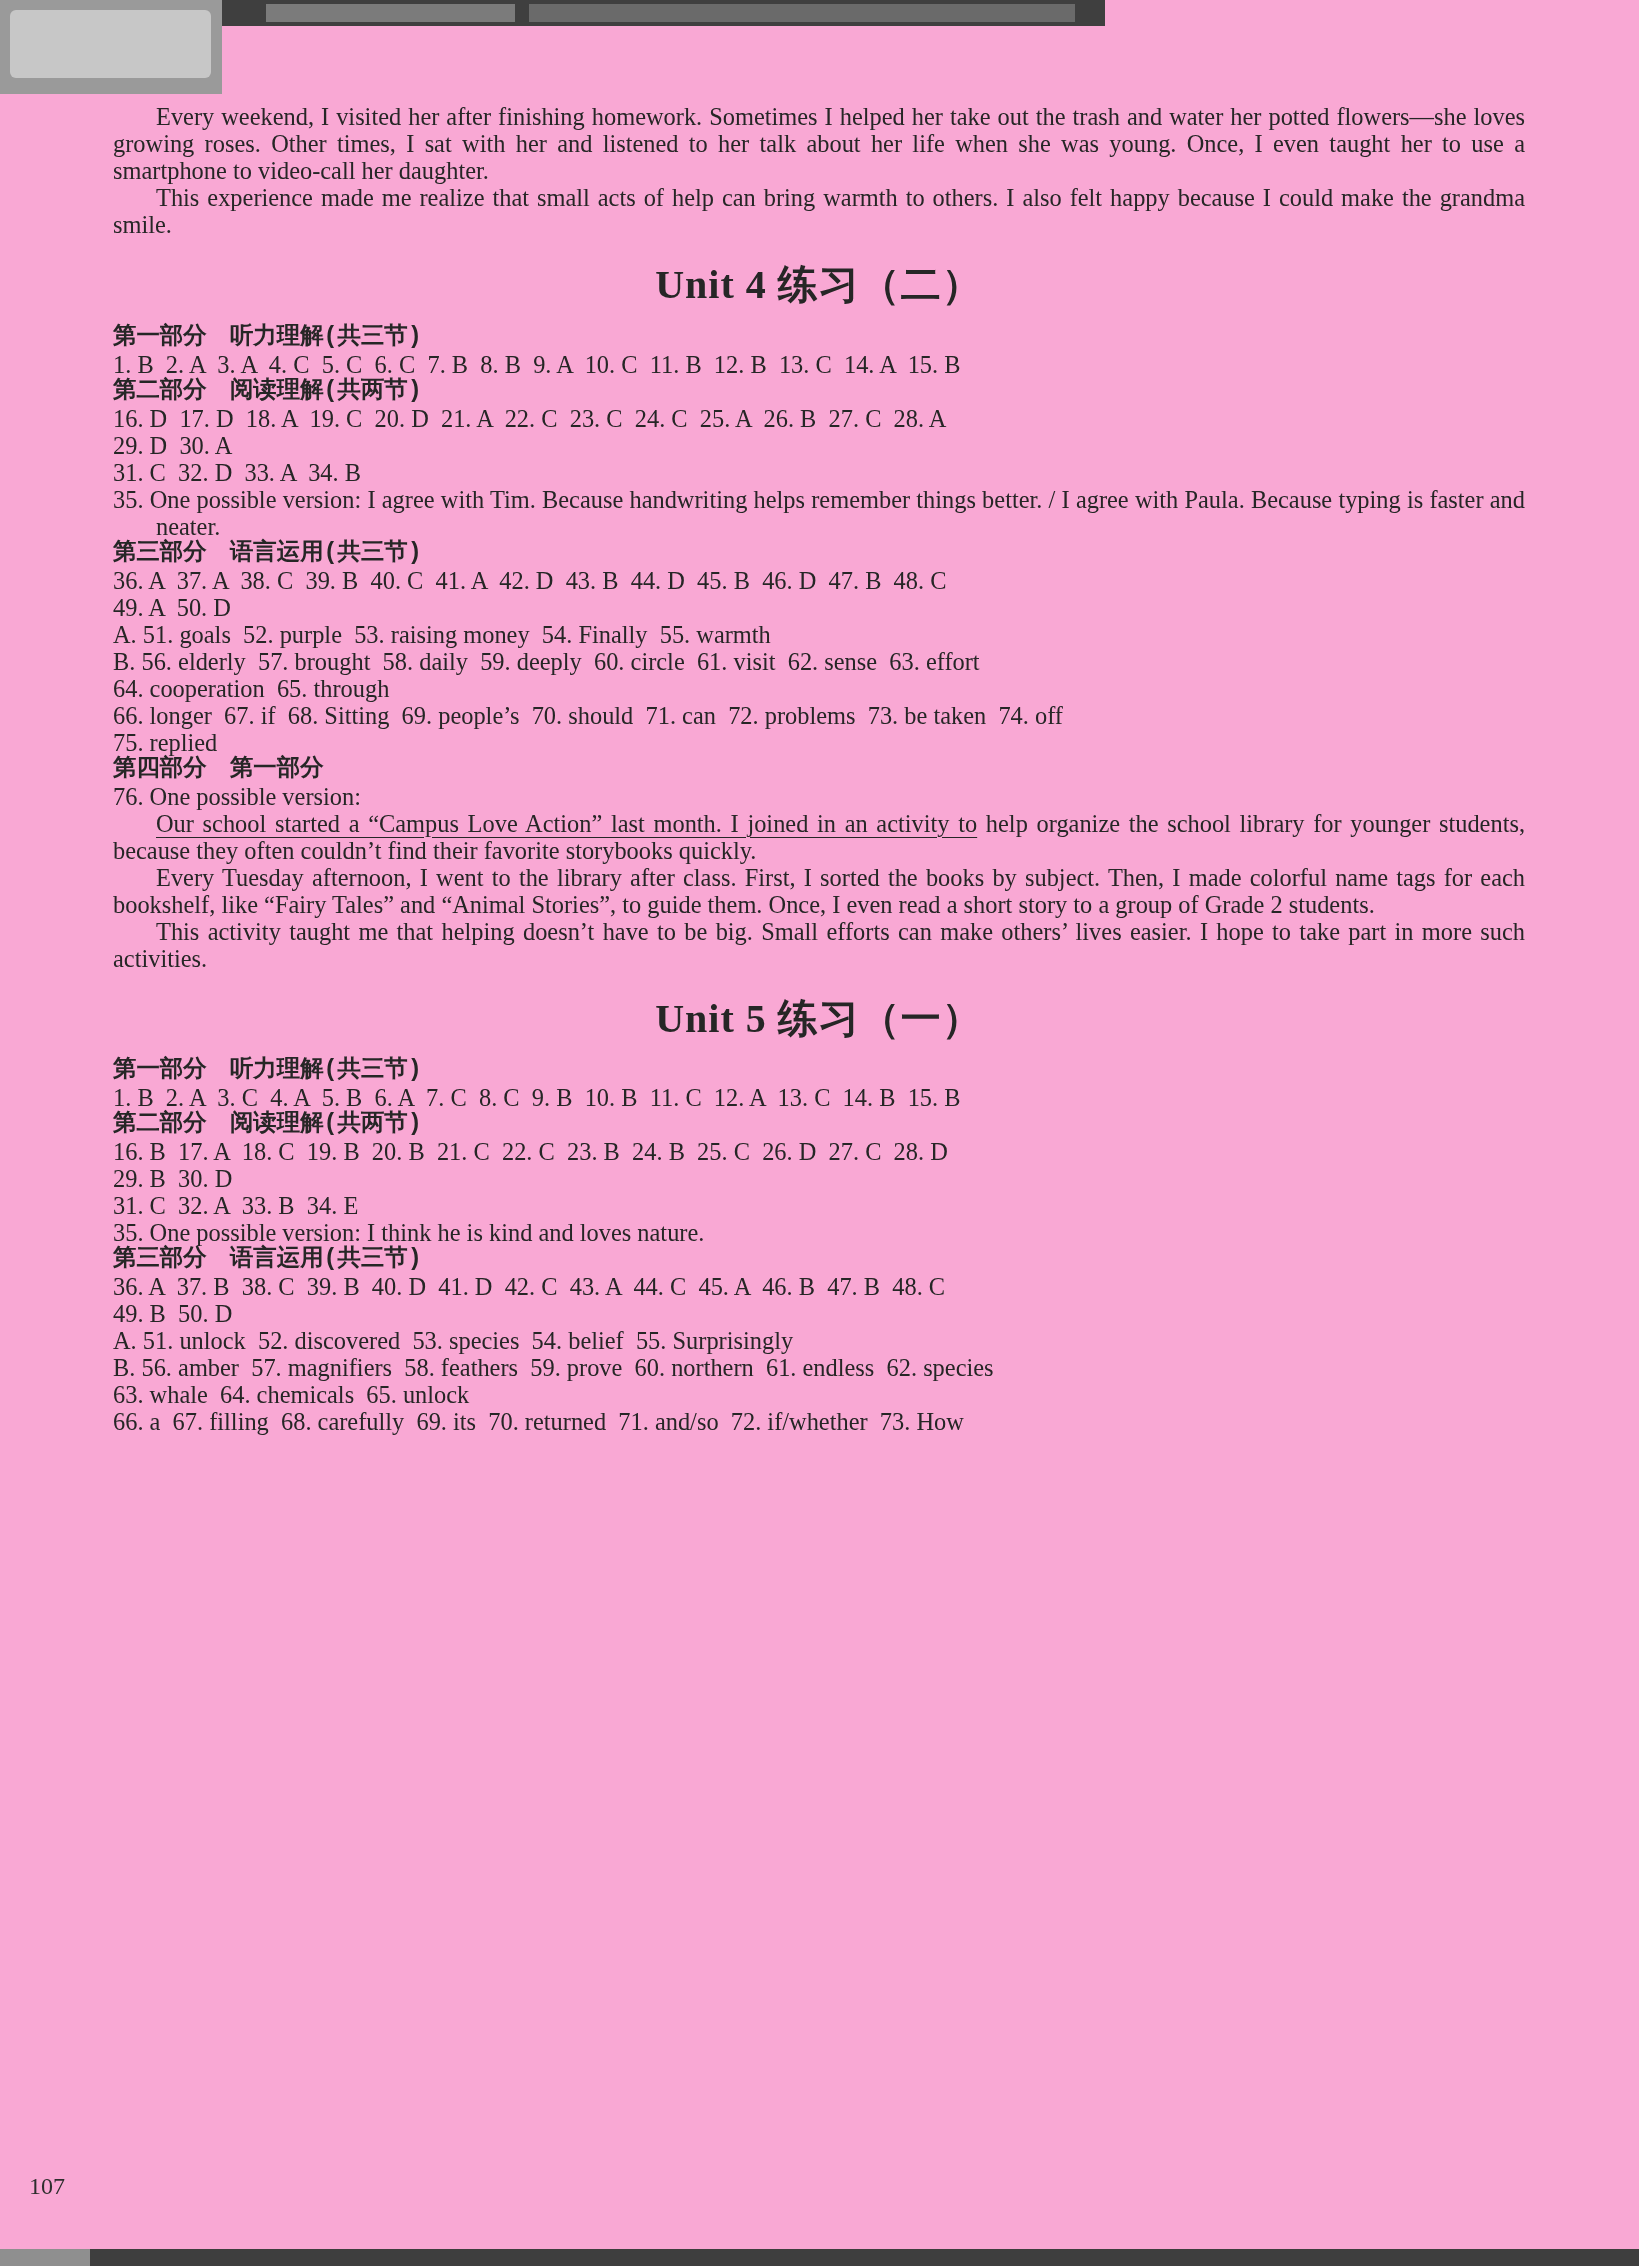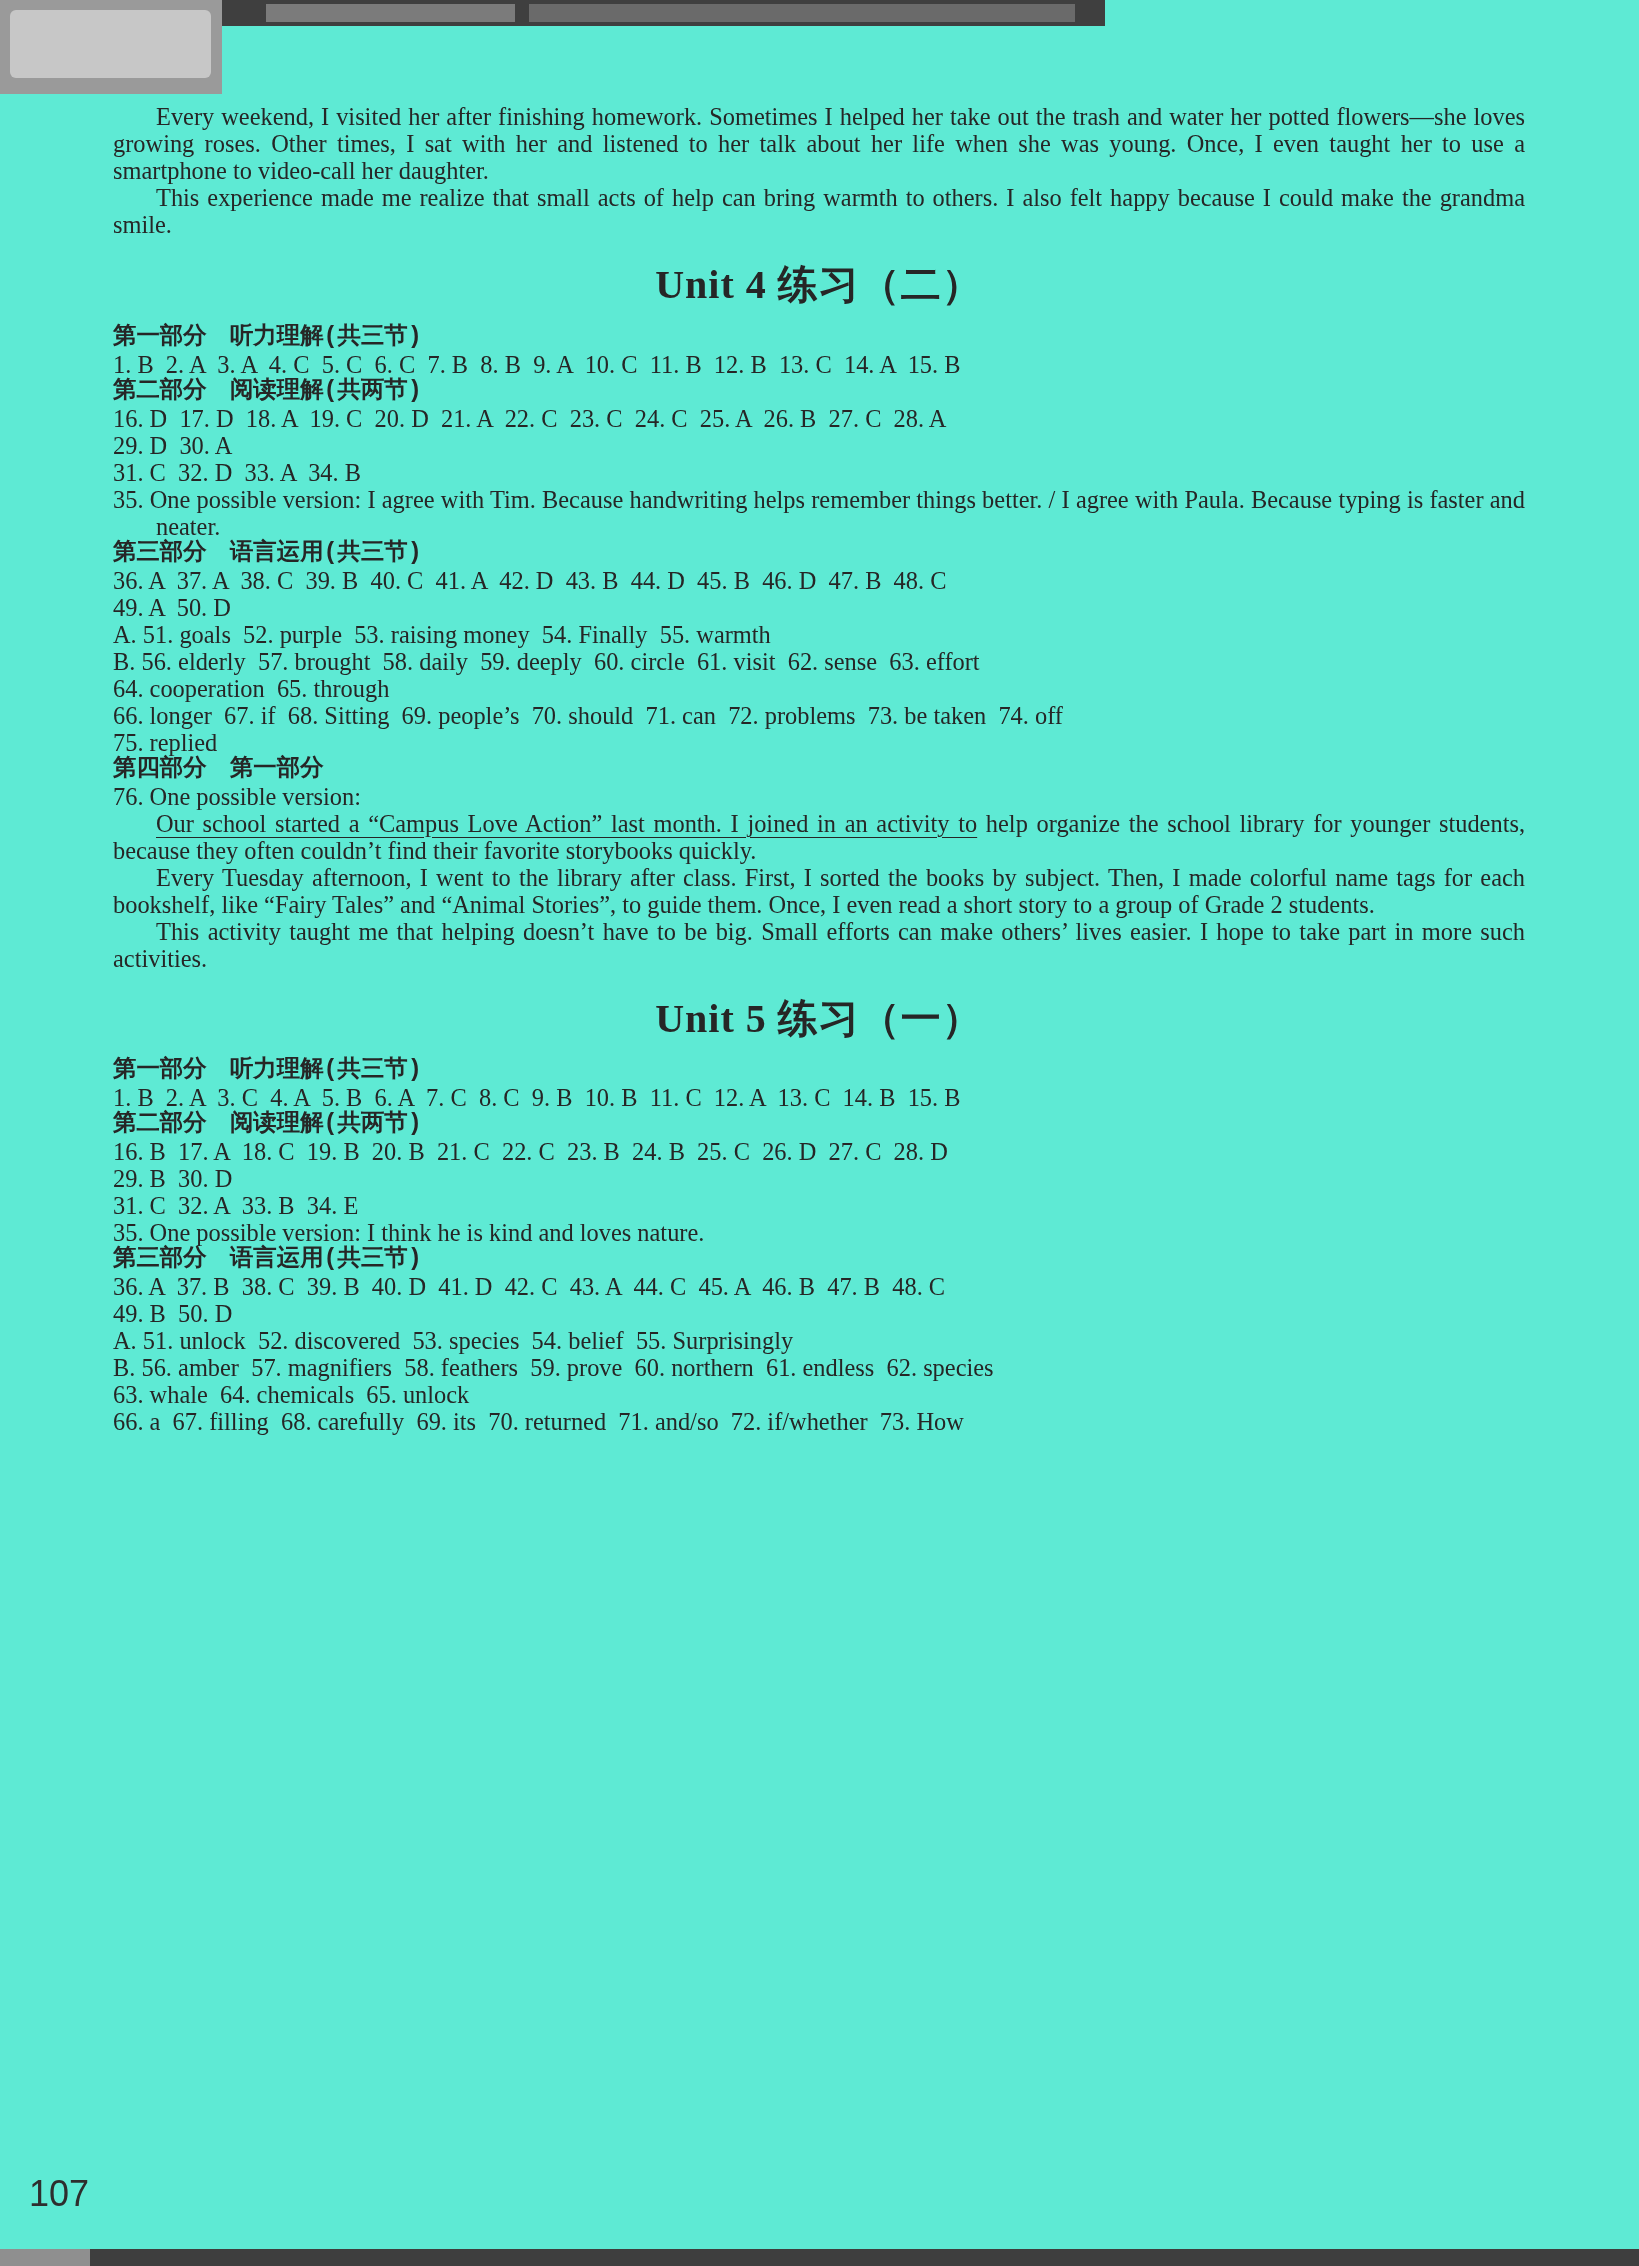--- a/index.html
+++ b/index.html
@@ -1,21 +1,21 @@
 <!DOCTYPE html>
 <html><head>
 <meta charset="utf-8">
 <title>Answer Key Page</title>
 <style>
   html,body{margin:0;padding:0;}
   body{background:#e9e9e9;}
   .page{
     position:relative;
     width:1639px;height:2266px;
-    background:#5eead4;
+    background:#f9a8d4;
     overflow:hidden;
     font-family:"Liberation Serif","DejaVu Serif",serif;
     color:#262626;
   }
   
   .top-left-block{position:absolute;left:0;top:0;width:222px;height:94px;background:#9a9a9a;}
   .top-left-inner{position:absolute;left:9.8px;top:9.8px;width:201px;height:68px;background:#c7c7c7;border-radius:5.9px;}
   .top-bar{position:absolute;left:222px;top:0;width:883px;height:26px;background:#3f3f3f;}
   .top-bar-seg1{position:absolute;left:44px;top:3.9px;width:249px;height:18.5px;background:#7b7b7b;}
   .top-bar-seg2{position:absolute;left:307px;top:3.9px;width:546px;height:18.5px;background:#6a6a6a;}
@@ -34,22 +34,22 @@
     font-family:Liberation Mono, monospace;
     font-weight:700;font-size:23.4px;
   }
   .unit-title{
     text-align:center;font-size:40px;font-weight:700;
     margin:25px 0 17.6px;line-height:43px;letter-spacing:1px;
   }
   .u{text-decoration:underline;text-underline-offset:4.9px;text-decoration-thickness:1px;margin-top:32px;}
   .page-number{
     position:absolute;left:29px;top:2173px;
-    font-size:36px;color:#2e2e2e;
-    font-family:Liberation Sans, sans-serif;
+    font-size:24px;color:#2e2e2e;
+    font-family:Liberation Serif, serif;
   }
 </style>
 </head>
 <body>
 
 <div class="page">
 
   <div class="top-left-block">
     <div class="top-left-inner"></div>
   </div>

